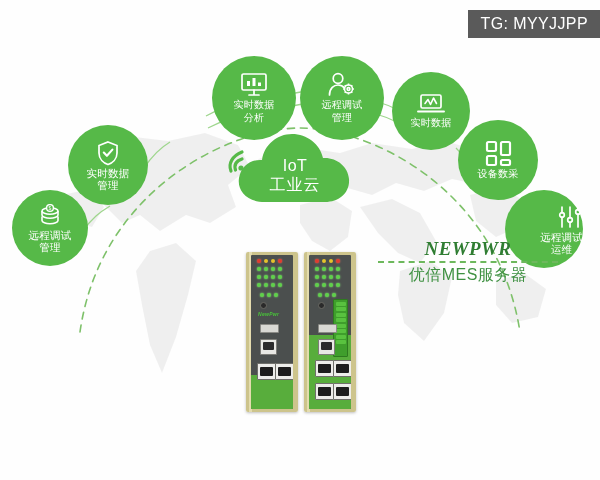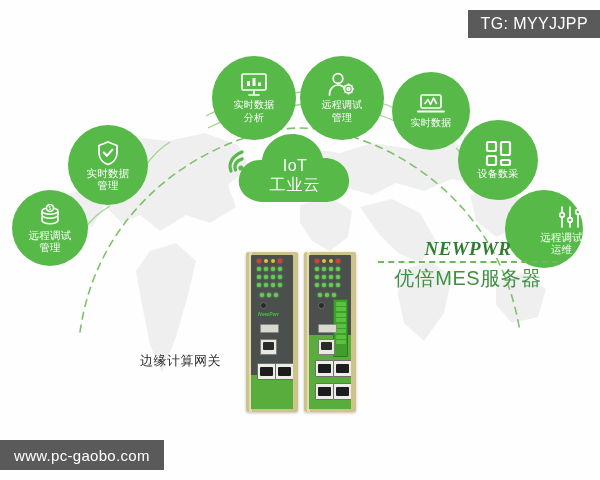--- a/index.html
+++ b/index.html
@@ -76,21 +76,21 @@
   .termblk b{display:block;height:4px;margin:1.5px 1.5px;background:#59c23f;border-radius:1px;}
   .smallcap{position:absolute;width:5px;height:5px;border-radius:50%;background:#2a2a2a;border:1px solid #696963;}
 
   
   .devlabel{position:absolute;left:140px;top:352px;font-size:13px;color:#2d2d2d;letter-spacing:.5px;}
 
   .brand{position:absolute;left:378px;top:238px;width:180px;text-align:center;}
   .brand .bw{font-size:19px;font-weight:bold;font-style:italic;color:#2f7d32;letter-spacing:.4px;
              font-family:"Liberation Serif","DejaVu Serif",serif;}
   .brand .rule{margin:1px 0 2px;height:0;border-top:2px dashed #6db85c;}
-  .brand .cn{font-size:20px;color:#3f9142;letter-spacing:.5px;}
+  .brand .cn{font-size:16px;color:#3f9142;letter-spacing:.5px;}
 
   
   .wm{position:absolute;background:#5a5a5a;color:#fff;display:flex;align-items:center;}
   #wm-top{right:0;top:10px;height:28px;padding:0 12px;font-size:16px;letter-spacing:.4px;}
   #wm-bottom{left:0;bottom:10px;height:30px;padding:0 14px;font-size:15px;letter-spacing:.3px;}
 </style>
 </head>
 <body>
 
 <div id="stage">
@@ -353,24 +353,22 @@
         </div>
       <div class="rjbig" style="left:6px;top:128px;">
           <i></i>
         </div>
       <div class="rjbig" style="left:24px;top:128px;">
           <i></i>
         </div>
     </div>
   </div>
 
-  <div class="devlabel">边缘计算网关</div>
 
   <div class="brand">
     <div class="bw">NEWPWR</div>
     <div class="rule"></div>
     <div class="cn">优倍MES服务器</div>
   </div>
 
   <div class="wm" id="wm-top">TG: MYYJJPP</div>
-  <div class="wm" id="wm-bottom">www.pc-gaobo.com</div>
 
 </div>
 
 </body></html>

